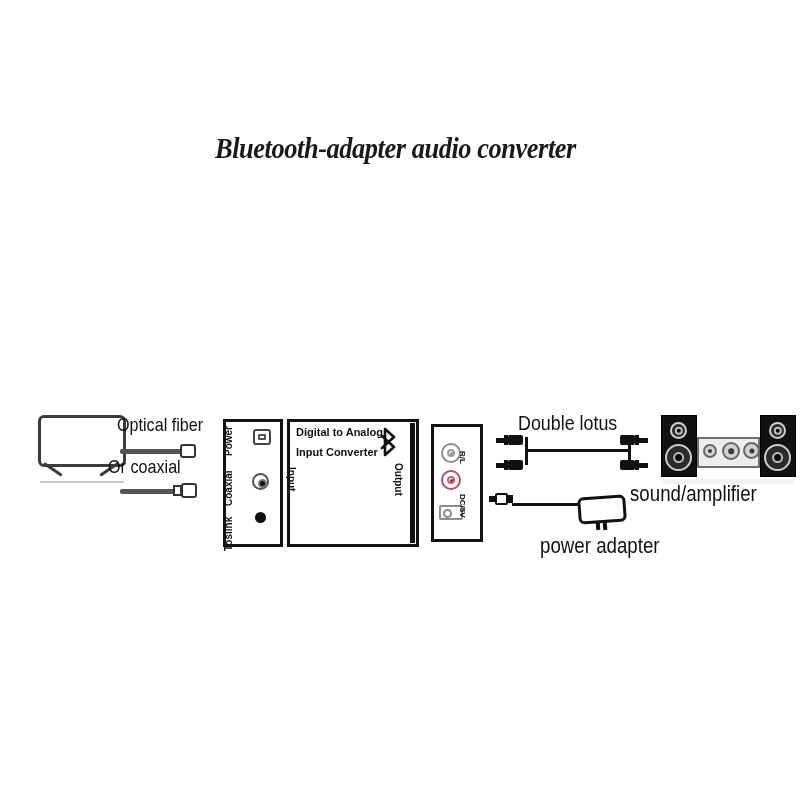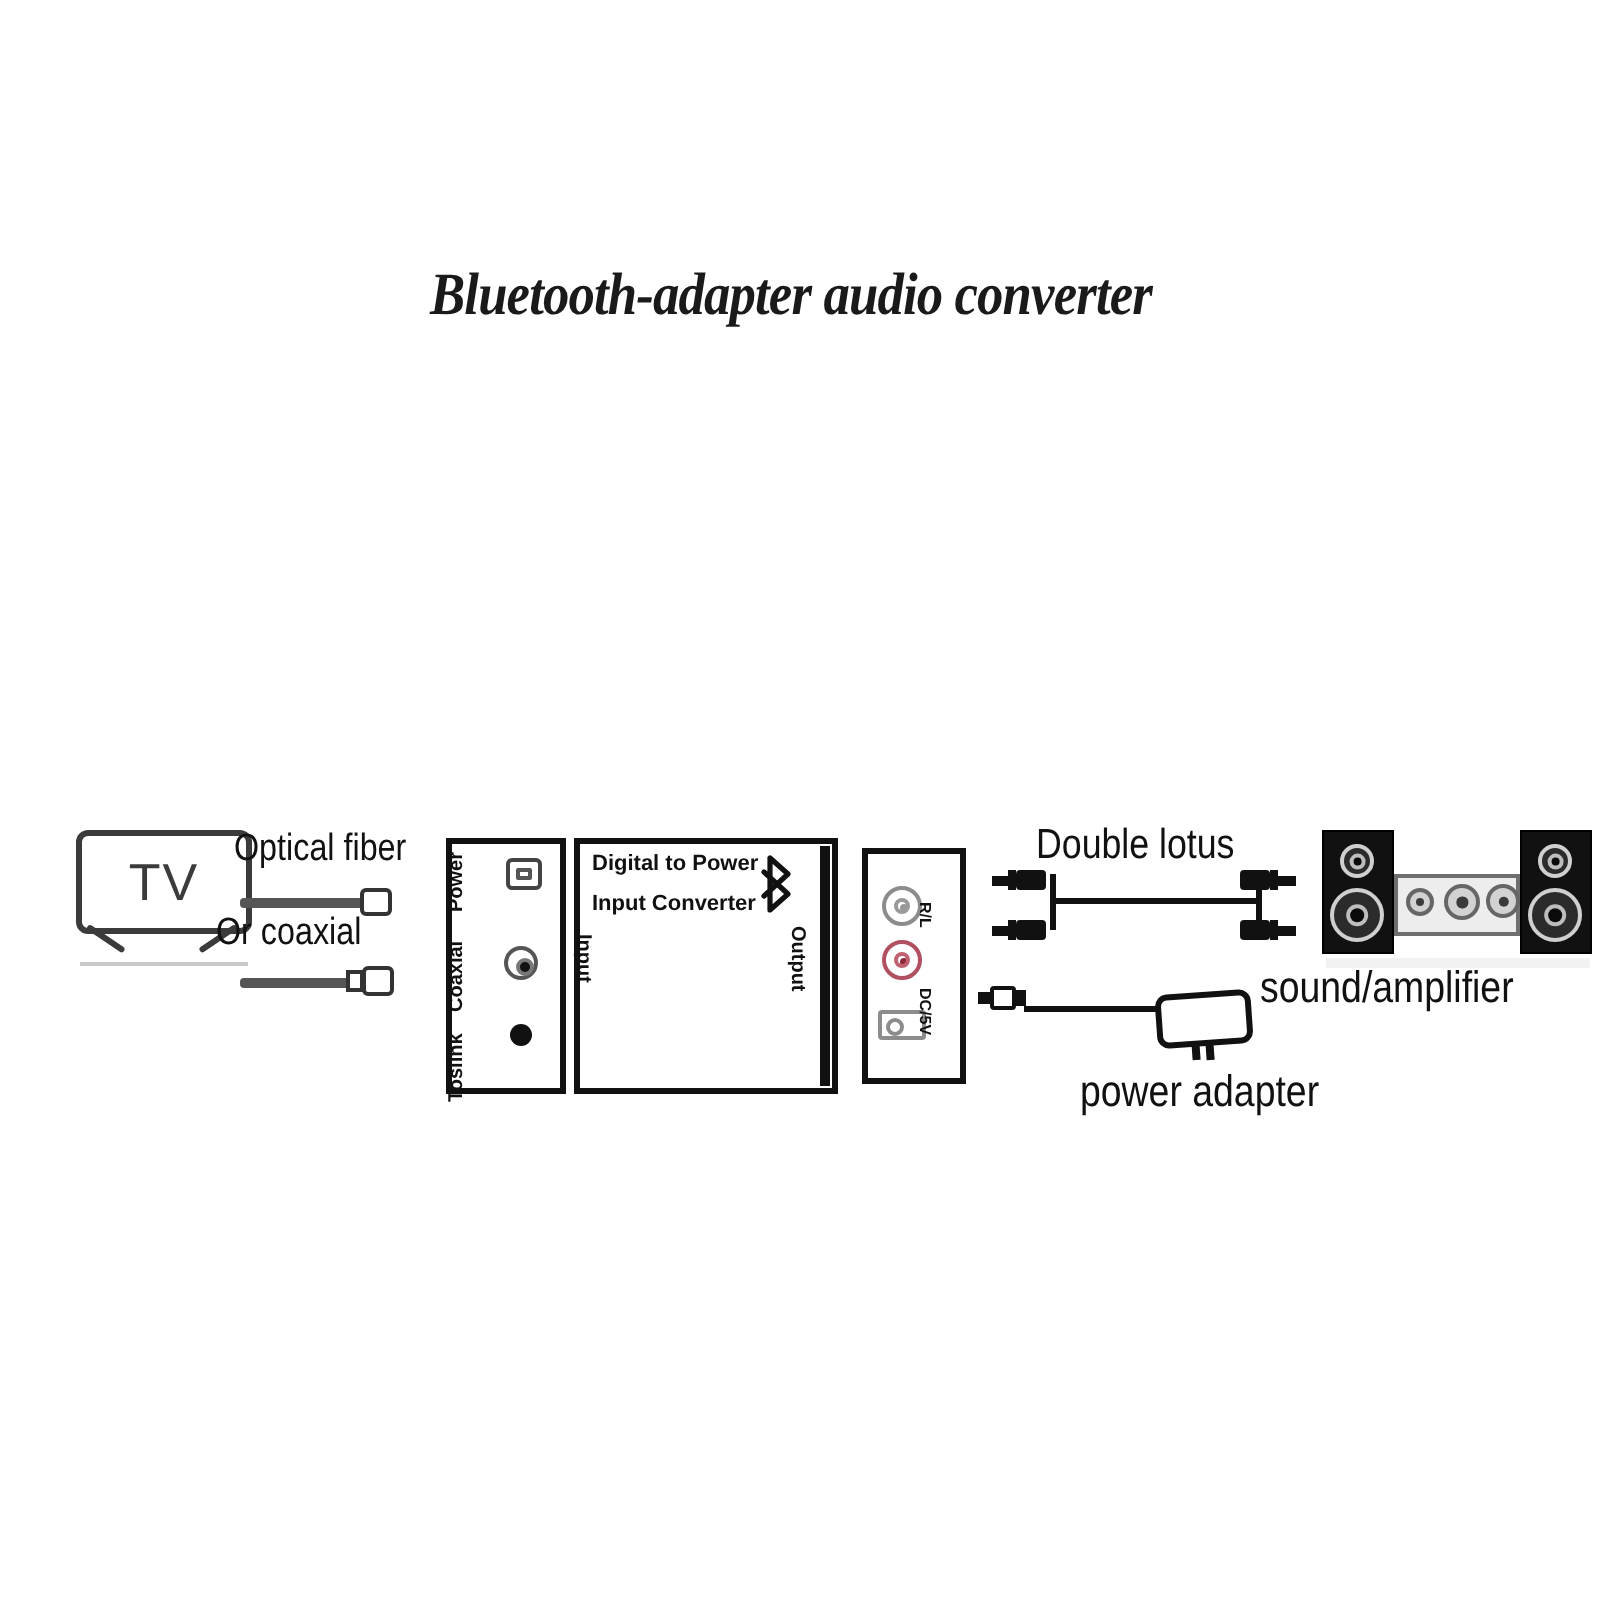--- a/index.html
+++ b/index.html
@@ -160,21 +160,20 @@
   .amp-shadow{position:absolute;left:663px;top:479px;width:132px;height:5px;background:#f2f2f2;}
 </style>
 </head>
 <body>
 
 <div id="stage">
 
   <div class="title">Bluetooth-adapter audio converter</div>
 
   <div class="tv-screen"></div>
-  <div class="tv-text">TV</div>
   <div class="tv-leg l"></div>
   <div class="tv-leg r"></div>
   <div class="tv-foot"></div>
 
   <div class="lbl lbl-cond" style="left:117px;top:414px;font-size:19px;">Optical fiber</div>
   <div class="cable-line" style="left:120px;top:449px;width:62px;"></div>
   <div class="cable-tip" style="left:180px;top:444px;width:16px;height:14px;border-radius:3px;"></div>
 
   <div class="lbl lbl-cond" style="left:108px;top:456px;font-size:19px;">Or coaxial</div>
   <div class="cable-line" style="left:120px;top:489px;width:56px;"></div>
@@ -187,21 +186,21 @@
 
   <div class="vtxt rot-up" style="left:234px;top:445px;font-size:10px;">Power</div>
 
   <div class="port-toslink"></div>
   <div class="jack jack-coax"></div>
   <div class="hole-power"></div>
 
   <div class="panel panel-mid"></div>
   <div class="panel-mid-bar"></div>
 
-  <div class="lbl" style="left:296px;top:426px;font-size:11px;font-weight:700;">Digital to Power</div>
+  <div class="lbl" style="left:296px;top:426px;font-size:11px;font-weight:700;">Digital to Analog</div>
   <div class="lbl" style="left:296px;top:446px;font-size:11px;font-weight:700;">Input Converter</div>
 
   <svg style="position:absolute;left:378px;top:427px;" width="22" height="30" viewBox="0 0 22 30">
     <path d="M7 2 L7 28 L16 20 L4 9 M4 21 L16 10 L7 2" fill="none" stroke="#111" stroke-width="2.6" stroke-linejoin="round" stroke-linecap="round"></path>
   </svg>
 
   <div class="vtxt rot-dn" style="left:297px;top:467px;font-size:10px;">Input</div>
   <div class="vtxt rot-dn" style="left:404px;top:463px;font-size:10px;">Output</div>
 
   <div class="panel panel-right"></div>

